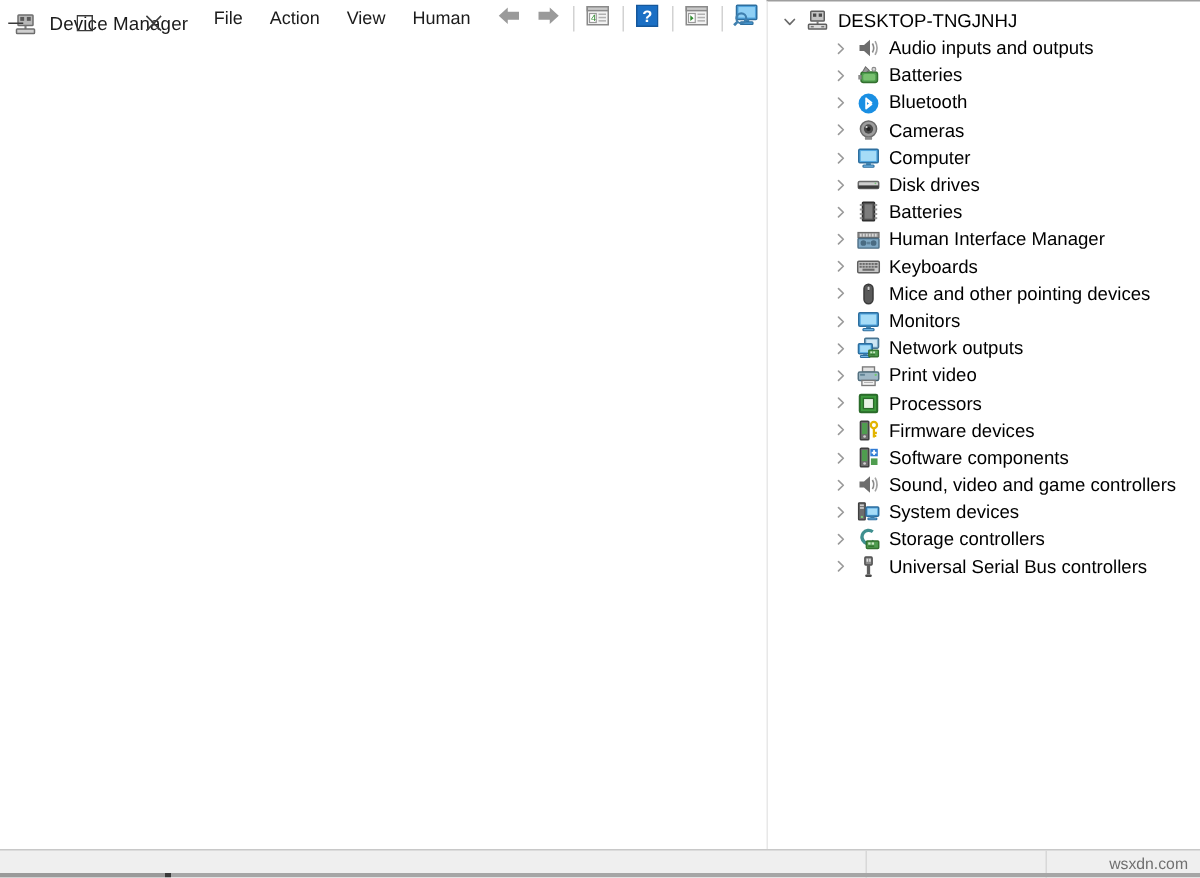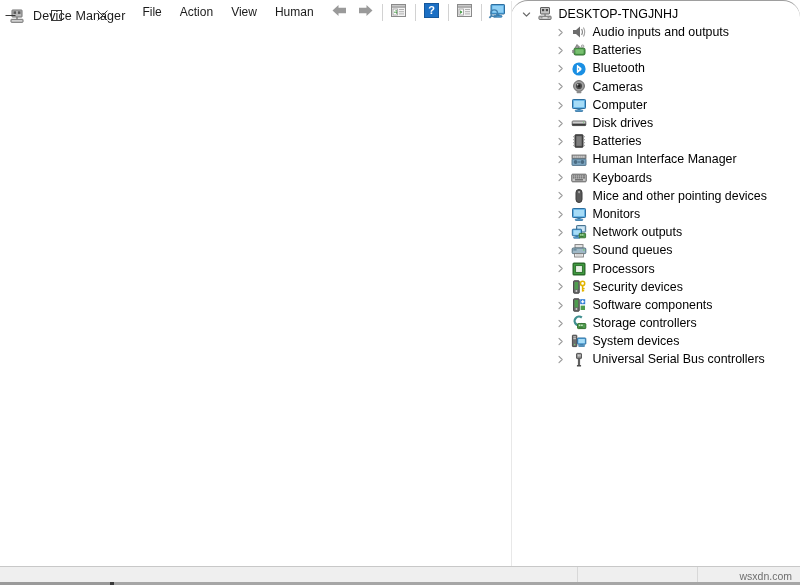--- a/index.html
+++ b/index.html
@@ -109,21 +109,20 @@
   }
 
   
   #content-wrap {
     flex: 1;
     position: relative;
     background: #ffffff;
     border-top: 1px solid #9e9e9e;
     display: flex;
     min-height: 0;
-    border-radius: 17px;
   }
   #tree-pane {
     flex: 1;
     overflow: hidden;
     padding-top: 4px;
     border-left: 1px solid #e8e8e8;
     box-sizing: border-box;
   }
   .tree-row {
     height: 18.2px;
@@ -579,21 +578,21 @@
         <span class="node-icon">
           <svg width="16" height="16" viewBox="0 0 16 16">
             <rect x="4" y="1.6" width="8" height="3.4" fill="#e4e4e4" stroke="#7a7a7a" stroke-width="0.9"></rect>
             <rect x="1.2" y="5" width="13.6" height="5.6" rx="1" fill="#9fb8c6" stroke="#53707f" stroke-width="1"></rect>
             <rect x="2.4" y="6.2" width="3.2" height="1.3" fill="#5f8294"></rect>
             <circle cx="12.8" cy="6.9" r="0.8" fill="#6fc96f"></circle>
             <rect x="3.6" y="10.6" width="8.8" height="3.4" fill="#f2f2f2" stroke="#7a7a7a" stroke-width="0.9"></rect>
             <line x1="5" y1="12" x2="11" y2="12" stroke="#b4b4b4" stroke-width="0.8"></line>
           </svg>
         </span>
-        <span class="node-label">Sound queues</span>
+        <span class="node-label">Print video</span>
       </div>
 
       <div class="tree-row child">
         <span class="twisty">
           <svg width="9" height="9" viewBox="0 0 9 9">
               <path d="M3 1.4 L6.2 4.5 L3 7.6" fill="none" stroke="#9a9a9a" stroke-width="1.1" stroke-linecap="round" stroke-linejoin="round"></path>
             </svg>
         </span>
         <span class="node-icon">
           <svg width="16" height="16" viewBox="0 0 16 16">
@@ -614,21 +613,21 @@
           <svg width="16" height="16" viewBox="0 0 16 16">
             <rect x="2.6" y="1.8" width="5.6" height="12.4" rx="0.6" fill="#6d6d6d" stroke="#3f3f3f" stroke-width="1"></rect>
             <rect x="3.6" y="3" width="3.6" height="7.4" fill="#4f9d4f"></rect>
             <circle cx="5.4" cy="12" r="0.9" fill="#cfcfcf"></circle>
             <circle cx="11.6" cy="4.4" r="2.1" fill="none" stroke="#e2b400" stroke-width="1.5"></circle>
             <line x1="11.6" y1="6.4" x2="11.6" y2="12.6" stroke="#e2b400" stroke-width="1.5"></line>
             <line x1="11.6" y1="9.6" x2="13.6" y2="9.6" stroke="#e2b400" stroke-width="1.4"></line>
             <line x1="11.6" y1="11.6" x2="13.2" y2="11.6" stroke="#e2b400" stroke-width="1.4"></line>
           </svg>
         </span>
-        <span class="node-label">Security devices</span>
+        <span class="node-label">Firmware devices</span>
       </div>
 
       <div class="tree-row child">
         <span class="twisty">
           <svg width="9" height="9" viewBox="0 0 9 9">
               <path d="M3 1.4 L6.2 4.5 L3 7.6" fill="none" stroke="#9a9a9a" stroke-width="1.1" stroke-linecap="round" stroke-linejoin="round"></path>
             </svg>
         </span>
         <span class="node-icon">
           <svg width="16" height="16" viewBox="0 0 16 16">
@@ -638,37 +637,34 @@
             <rect x="9.2" y="2.2" width="5" height="5" fill="#2f7bd4"></rect>
             <rect x="11.1" y="3.1" width="1.2" height="3.2" fill="#ffffff"></rect>
             <rect x="10.1" y="4.2" width="3.2" height="1.2" fill="#ffffff"></rect>
             <rect x="9.6" y="8.6" width="4.4" height="4.4" fill="#4f9d4f"></rect>
           </svg>
         </span>
         <span class="node-label">Software components</span>
       </div>
 
 
-
-      <div class="tree-row child">
-        <span class="twisty">
-          <svg width="9" height="9" viewBox="0 0 9 9">
-              <path d="M3 1.4 L6.2 4.5 L3 7.6" fill="none" stroke="#9a9a9a" stroke-width="1.1" stroke-linecap="round" stroke-linejoin="round"></path>
-            </svg>
-        </span>
-        <span class="node-icon">
-          <svg width="16" height="16" viewBox="0 0 16 16">
-            <path d="M11.5 1.6 A5.6 5.6 0 1 0 12.6 9.4 L10.8 7.8 A3.3 3.3 0 1 1 10.2 3.4 Z" fill="#3f8f8f"></path>
-            <rect x="6.6" y="8.6" width="8.2" height="5" rx="0.6" fill="#4f9d4f" stroke="#33702f" stroke-width="1"></rect>
-            <rect x="7.8" y="9.6" width="1.6" height="1.5" fill="#cfe8c8"></rect>
-            <rect x="10.1" y="9.6" width="1.6" height="1.5" fill="#cfe8c8"></rect>
-            <rect x="7.8" y="11.7" width="4" height="0.9" fill="#33702f"></rect>
-          </svg>
-        </span>
-        <span class="node-label">Storage controllers</span>
+      <div class="tree-row child">
+        <span class="twisty">
+          <svg width="9" height="9" viewBox="0 0 9 9">
+              <path d="M3 1.4 L6.2 4.5 L3 7.6" fill="none" stroke="#9a9a9a" stroke-width="1.1" stroke-linecap="round" stroke-linejoin="round"></path>
+            </svg>
+        </span>
+        <span class="node-icon">
+          <svg width="16" height="16" viewBox="0 0 16 16">
+            <path d="M2 6 L5 6 L9 2.5 L9 13.5 L5 10 L2 10 Z" fill="#6d6d6d"></path>
+            <path d="M10.6 5 Q12.4 8 10.6 11" fill="none" stroke="#8a8a8a" stroke-width="1.1"></path>
+            <path d="M12.4 3.4 Q15 8 12.4 12.6" fill="none" stroke="#a3a3a3" stroke-width="1.1"></path>
+          </svg>
+        </span>
+        <span class="node-label">Sound, video and game controllers</span>
       </div>
 
       <div class="tree-row child">
         <span class="twisty">
           <svg width="9" height="9" viewBox="0 0 9 9">
               <path d="M3 1.4 L6.2 4.5 L3 7.6" fill="none" stroke="#9a9a9a" stroke-width="1.1" stroke-linecap="round" stroke-linejoin="round"></path>
             </svg>
         </span>
         <span class="node-icon">
           <svg width="16" height="16" viewBox="0 0 16 16">
@@ -686,20 +682,38 @@
       </div>
 
       <div class="tree-row child">
         <span class="twisty">
           <svg width="9" height="9" viewBox="0 0 9 9">
               <path d="M3 1.4 L6.2 4.5 L3 7.6" fill="none" stroke="#9a9a9a" stroke-width="1.1" stroke-linecap="round" stroke-linejoin="round"></path>
             </svg>
         </span>
         <span class="node-icon">
           <svg width="16" height="16" viewBox="0 0 16 16">
+            <path d="M11.5 1.6 A5.6 5.6 0 1 0 12.6 9.4 L10.8 7.8 A3.3 3.3 0 1 1 10.2 3.4 Z" fill="#3f8f8f"></path>
+            <rect x="6.6" y="8.6" width="8.2" height="5" rx="0.6" fill="#4f9d4f" stroke="#33702f" stroke-width="1"></rect>
+            <rect x="7.8" y="9.6" width="1.6" height="1.5" fill="#cfe8c8"></rect>
+            <rect x="10.1" y="9.6" width="1.6" height="1.5" fill="#cfe8c8"></rect>
+            <rect x="7.8" y="11.7" width="4" height="0.9" fill="#33702f"></rect>
+          </svg>
+        </span>
+        <span class="node-label">Storage controllers</span>
+      </div>
+
+      <div class="tree-row child">
+        <span class="twisty">
+          <svg width="9" height="9" viewBox="0 0 9 9">
+              <path d="M3 1.4 L6.2 4.5 L3 7.6" fill="none" stroke="#9a9a9a" stroke-width="1.1" stroke-linecap="round" stroke-linejoin="round"></path>
+            </svg>
+        </span>
+        <span class="node-icon">
+          <svg width="16" height="16" viewBox="0 0 16 16">
             <rect x="5.6" y="1.4" width="4.8" height="5.2" rx="0.6" fill="#8a8a8a" stroke="#4f4f4f" stroke-width="1"></rect>
             <rect x="6.7" y="2.5" width="1.1" height="2" fill="#e0e0e0"></rect>
             <rect x="8.4" y="2.5" width="1.1" height="2" fill="#e0e0e0"></rect>
             <rect x="6.9" y="6.6" width="2.2" height="6.4" fill="#5f5f5f"></rect>
             <rect x="5.9" y="13" width="4.2" height="1.6" rx="0.5" fill="#4a4a4a"></rect>
           </svg>
         </span>
         <span class="node-label">Universal Serial Bus controllers</span>
       </div>
 

